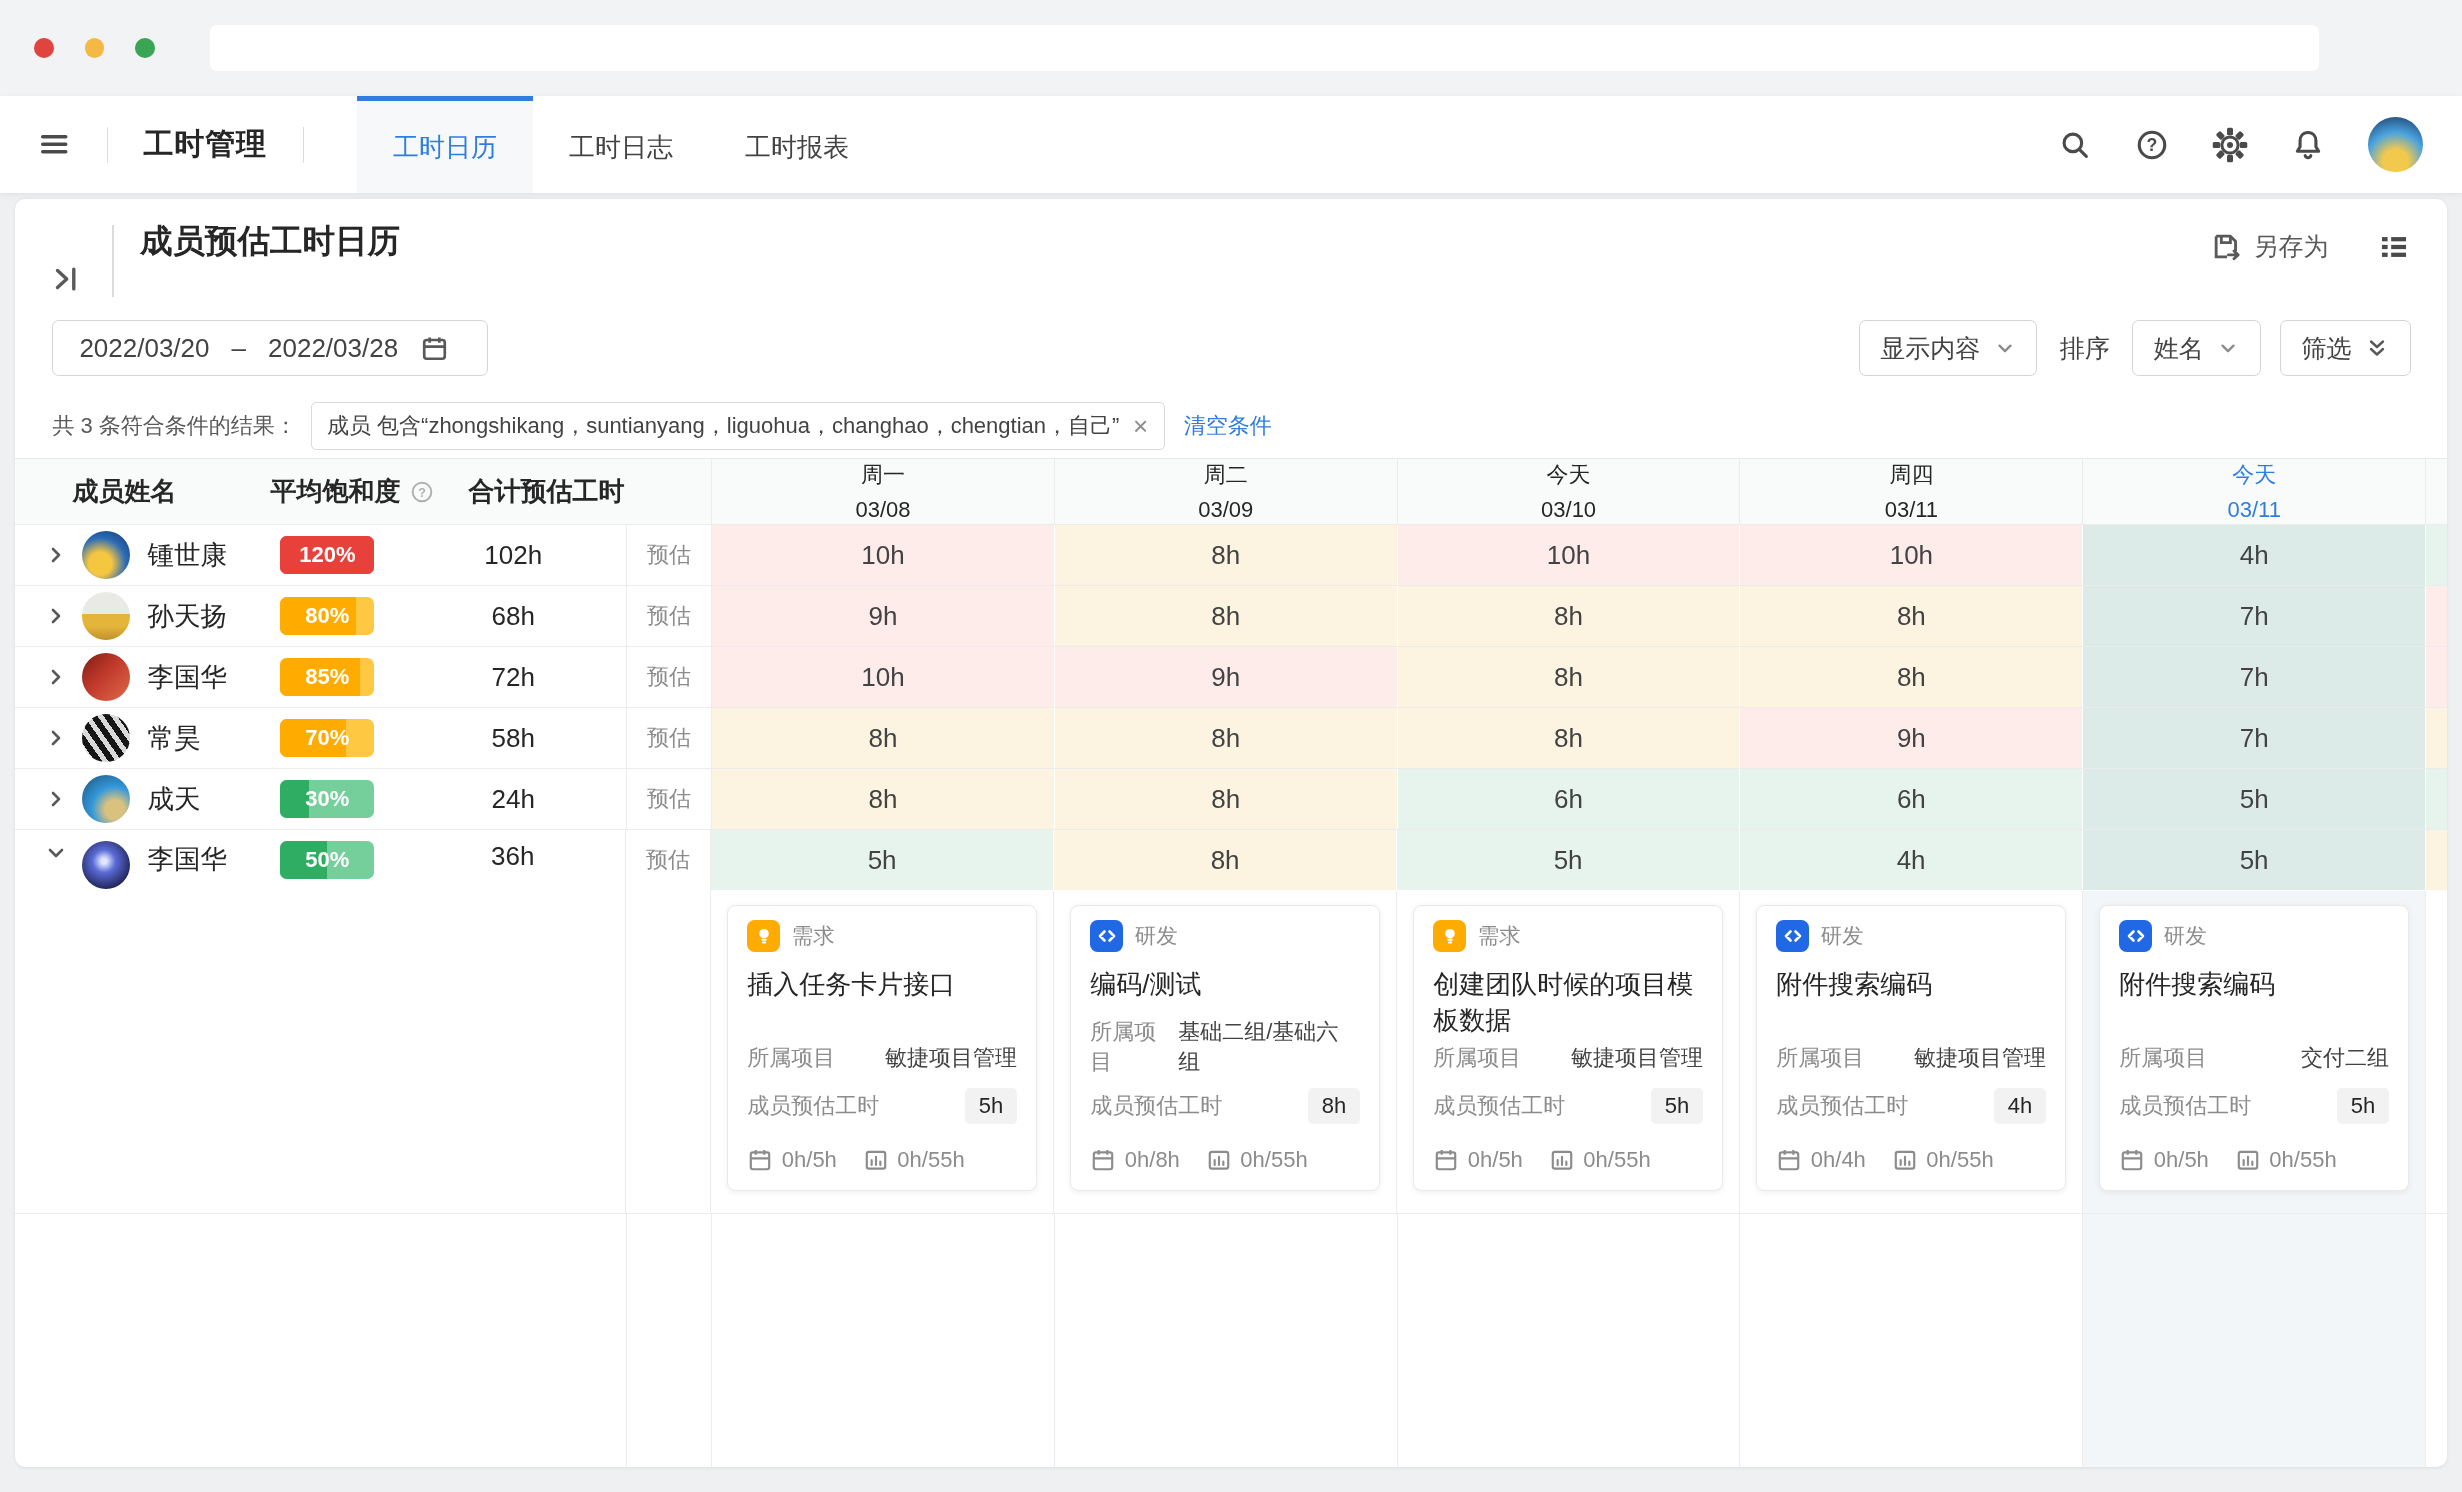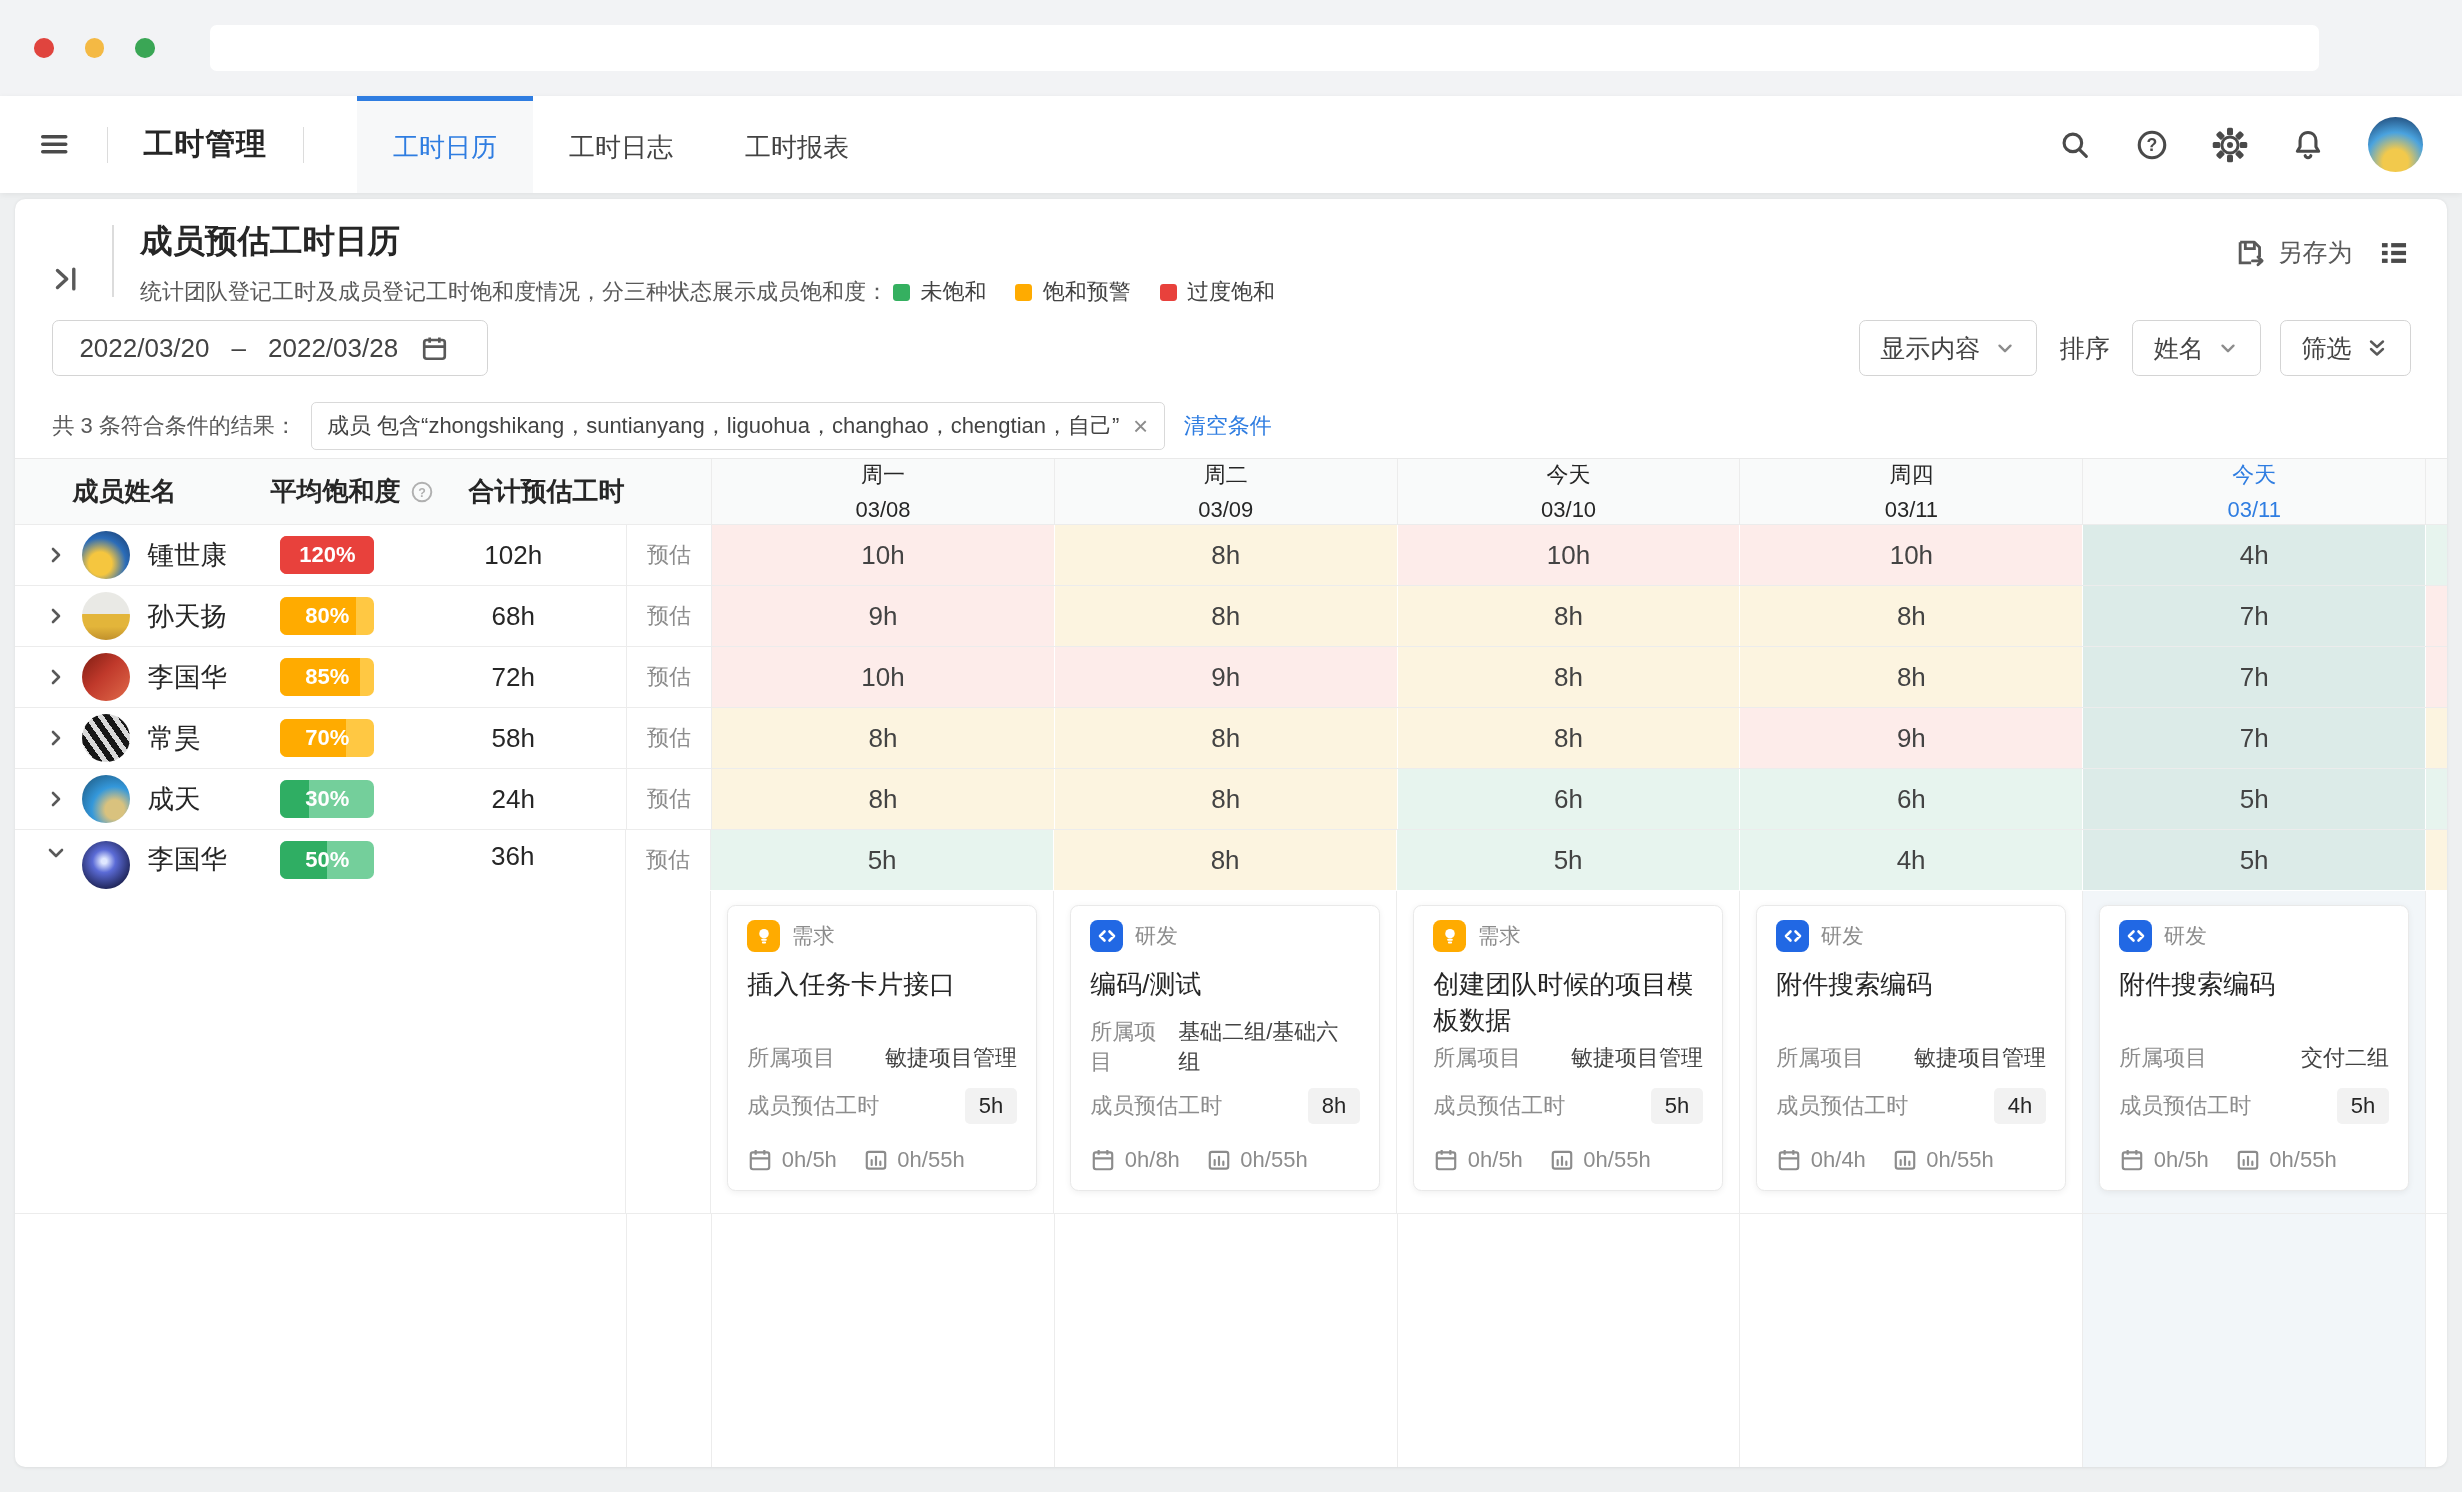--- a/index.html
+++ b/index.html
@@ -38,21 +38,21 @@
 
   .page-header { height:121px; display:flex; padding:20.5px 36px 0 34px; }
   .collapse-btn { margin-top:19px; color:#595959; }
   .ph-div { width:1.7px; height:72px; background:#dcdcdc; margin:5.1px 0 0 29px; }
   .ph-texts { margin-left:26px; }
   .page-title { font-size:32.5px; font-weight:bold; color:#262626; }
   .page-subtitle { margin-top:13.7px; font-size:22px; color:#595959; display:flex; align-items:center; }
   .legend { display:flex; align-items:center; margin-left:5.1px; gap:29px; }
   .legend-item { display:flex; align-items:center; gap:10.3px; color:#434343; }
   .legend-swatch { width:17px; height:17px; border-radius:3.4px; }
-  .ph-actions { margin-left:auto; display:flex; align-items:center; gap:24px; margin-top:16px; align-self:flex-start;justify-content:space-between; }
+  .ph-actions { margin-left:auto; display:flex; align-items:center; gap:48px; margin-top:10px; align-self:flex-start;justify-content:space-between; }
   .saveas { display:flex; align-items:center; gap:12px; color:#595959; font-size:25px; cursor:pointer; }
 
   .toolbar { height:74px; display:flex; align-items:flex-start; padding:0 36px 0 37px; }
   .datebox { display:flex; align-items:center; gap:22px; border:0.9px solid #d4d4d4; border-radius:6.8px; height:56px; padding:0 38px 0 26px; font-size:26px; color:#434343; cursor:pointer; }
   .tb-right { margin-left:auto; display:flex; align-items:center; gap:19px; }
   .ctl-btn { display:flex; align-items:center; gap:13.7px; border:0.9px solid #d4d4d4; border-radius:6.8px; height:56px; padding:0 20.5px; font-size:25px; color:#434343; cursor:pointer; background:#fff; }
   .sort-label { font-size:25px; color:#434343; margin:0 3.4px; }
 
   .filter-row { height:65px; display:flex; align-items:center; padding:0 37px; border-bottom:0.9px solid #e9e9e9; }
   .filter-result { font-size:22px; color:#595959; }
@@ -199,37 +199,20 @@
     <div class="page-header">
       <span class="collapse-btn icon-btn">
         <svg width="34" height="34" viewBox="0 0 24 24">
             <path d="M6 6l6.5 6L6 18" fill="none" stroke="currentColor" stroke-width="2.4" stroke-linecap="round" stroke-linejoin="round"></path>
             <path d="M17.5 5v14" stroke="currentColor" stroke-width="2.4" stroke-linecap="round"></path>
           </svg>
       </span>
       <span class="ph-div"></span>
       <div class="ph-texts">
         <div class="page-title">成员预估工时日历</div>
-        <div class="page-subtitle">
-          <span>统计团队登记工时及成员登记工时饱和度情况，分三种状态展示成员饱和度：</span>
-          <span class="legend">
-              <span class="legend-item">
-                <span class="legend-swatch" style="background: rgb(53, 176, 96);"></span>
-                <span>未饱和</span>
-              </span>
-              <span class="legend-item">
-                <span class="legend-swatch" style="background: rgb(255, 171, 0);"></span>
-                <span>饱和预警</span>
-              </span>
-              <span class="legend-item">
-                <span class="legend-swatch" style="background: rgb(232, 65, 60);"></span>
-                <span>过度饱和</span>
-              </span>
-            </span>
-        </div>
       </div>
       <div class="ph-actions">
         <span class="saveas">
           <svg width="31" height="31" viewBox="0 0 24 24">
               <path d="M4 4h11l4 4v7.5" fill="none" stroke="currentColor" stroke-width="2.2" stroke-linejoin="round"></path>
               <path d="M4 4v16h8.5" fill="none" stroke="currentColor" stroke-width="2.2"></path>
               <path d="M8 4v5h7V4.5" fill="none" stroke="currentColor" stroke-width="2.2"></path>
               <path d="M13.5 18.5h7M17.8 15.5l3.2 3-3.2 3" fill="none" stroke="currentColor" stroke-width="2.2" stroke-linecap="round" stroke-linejoin="round"></path>
             </svg>
           <span>另存为</span>

